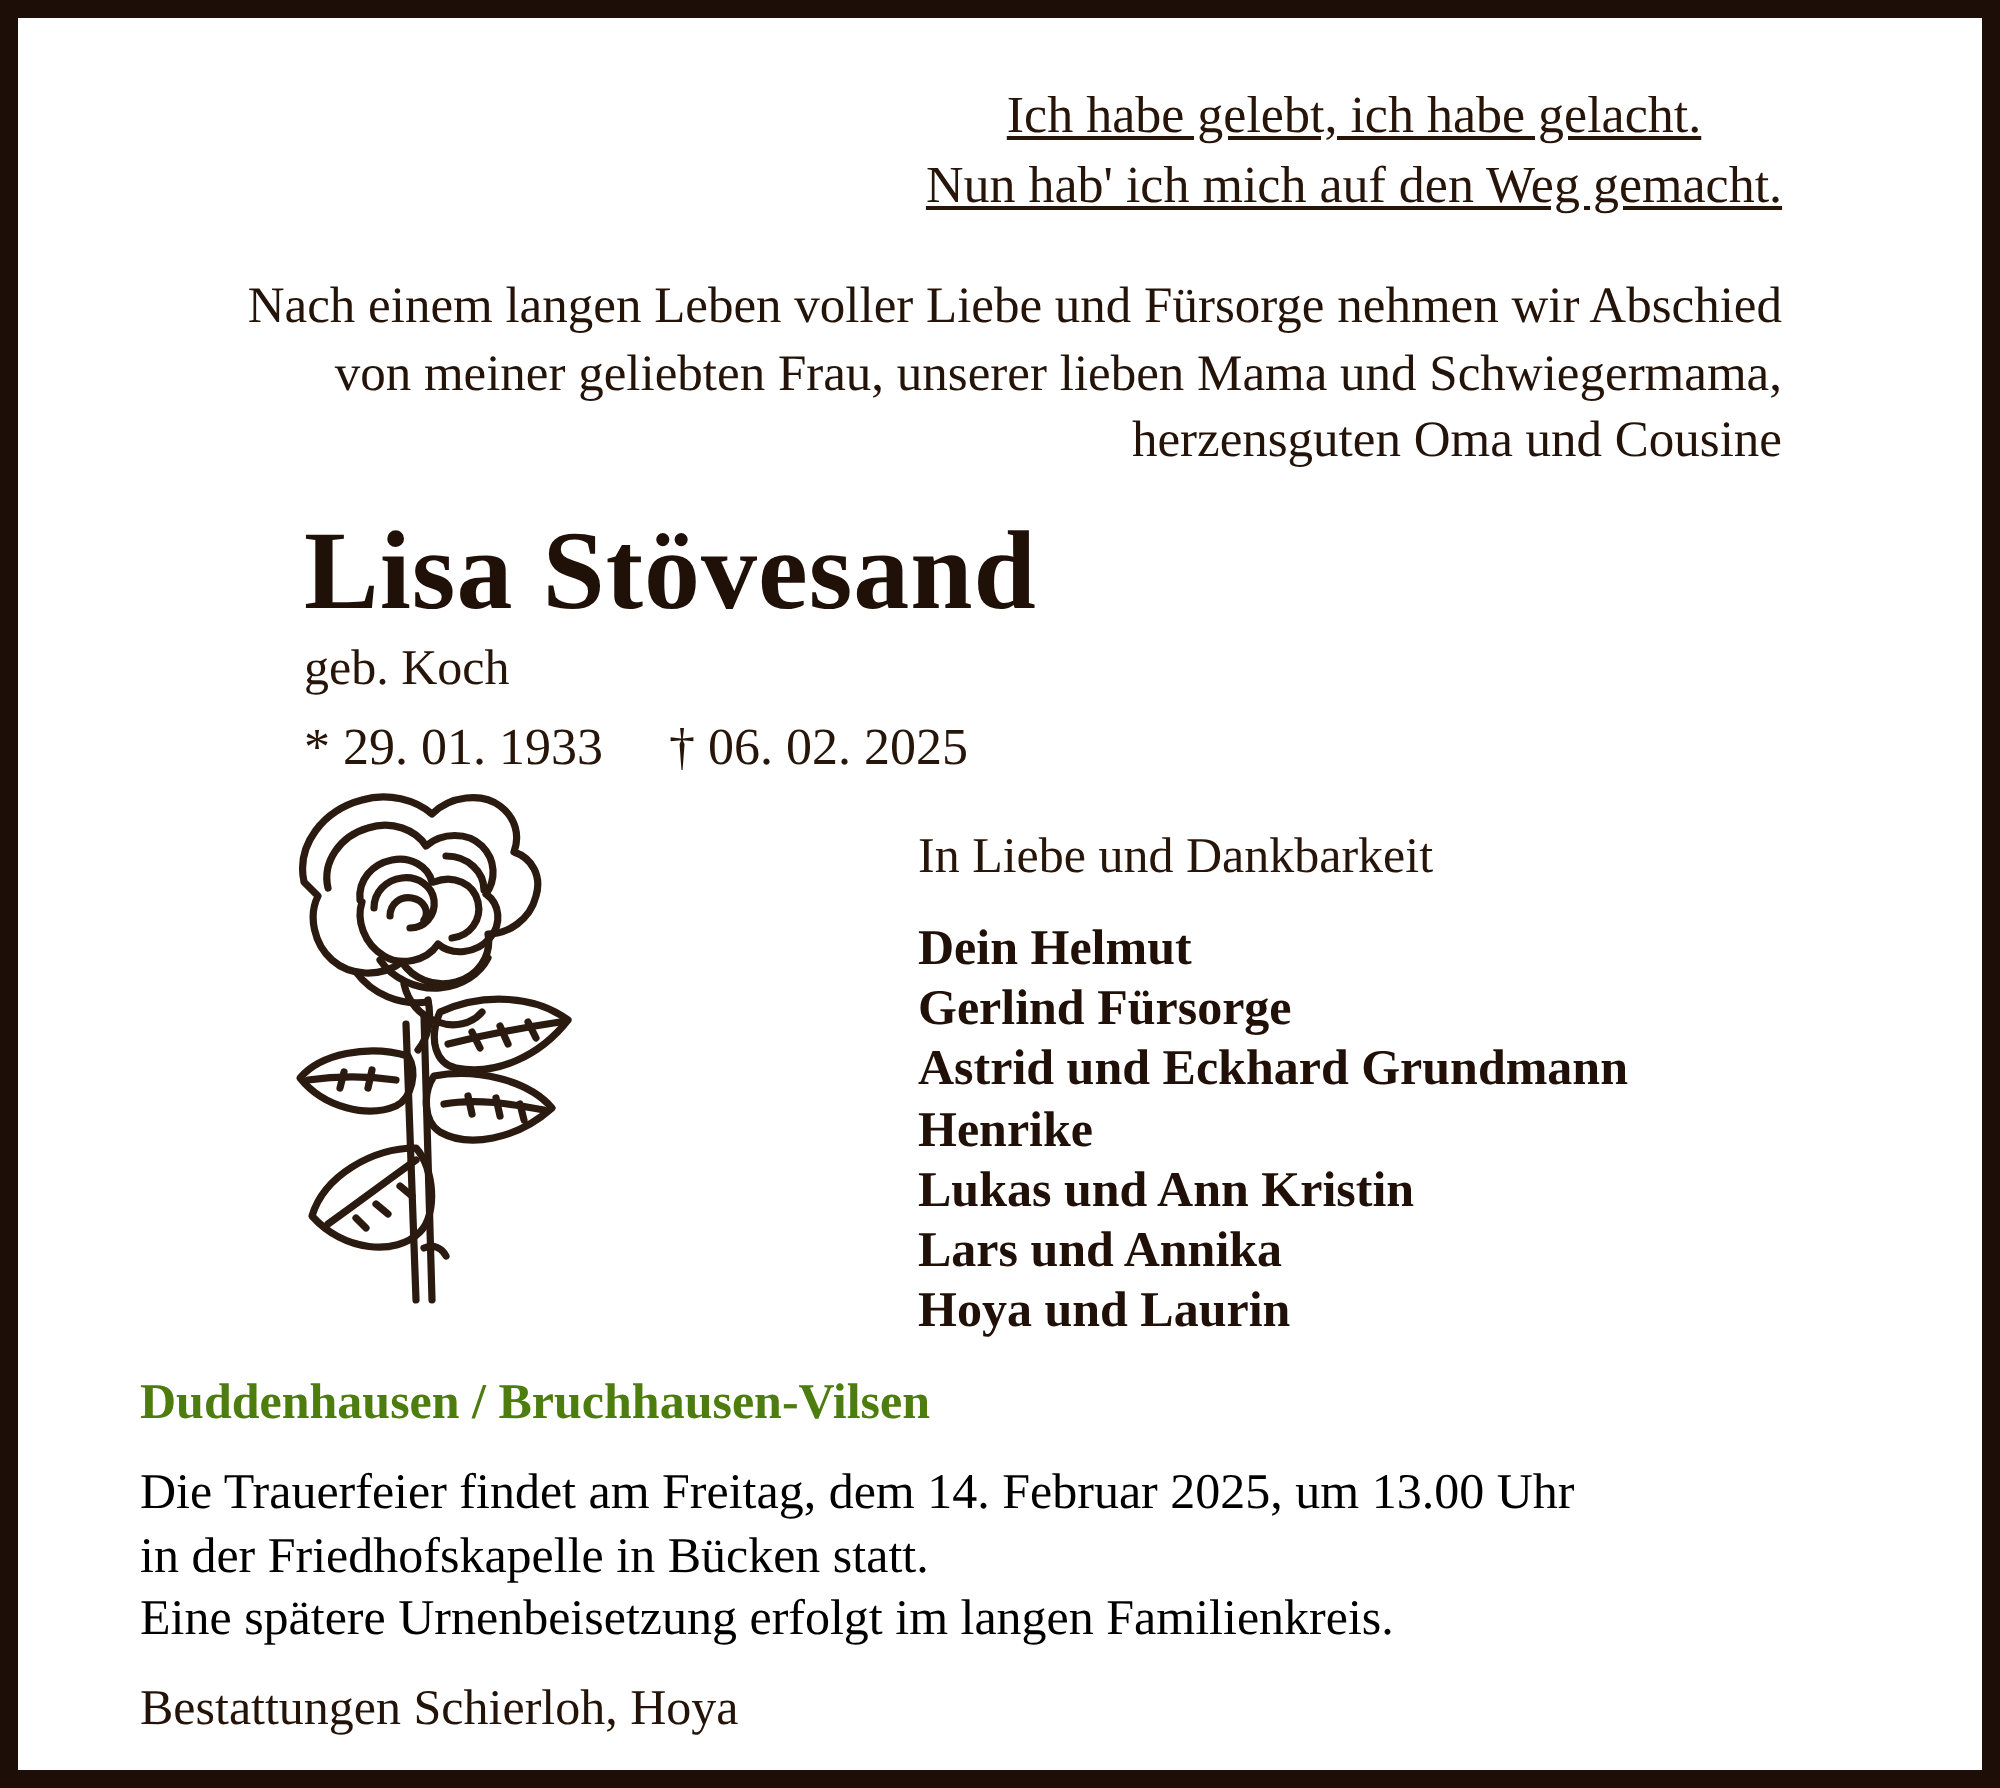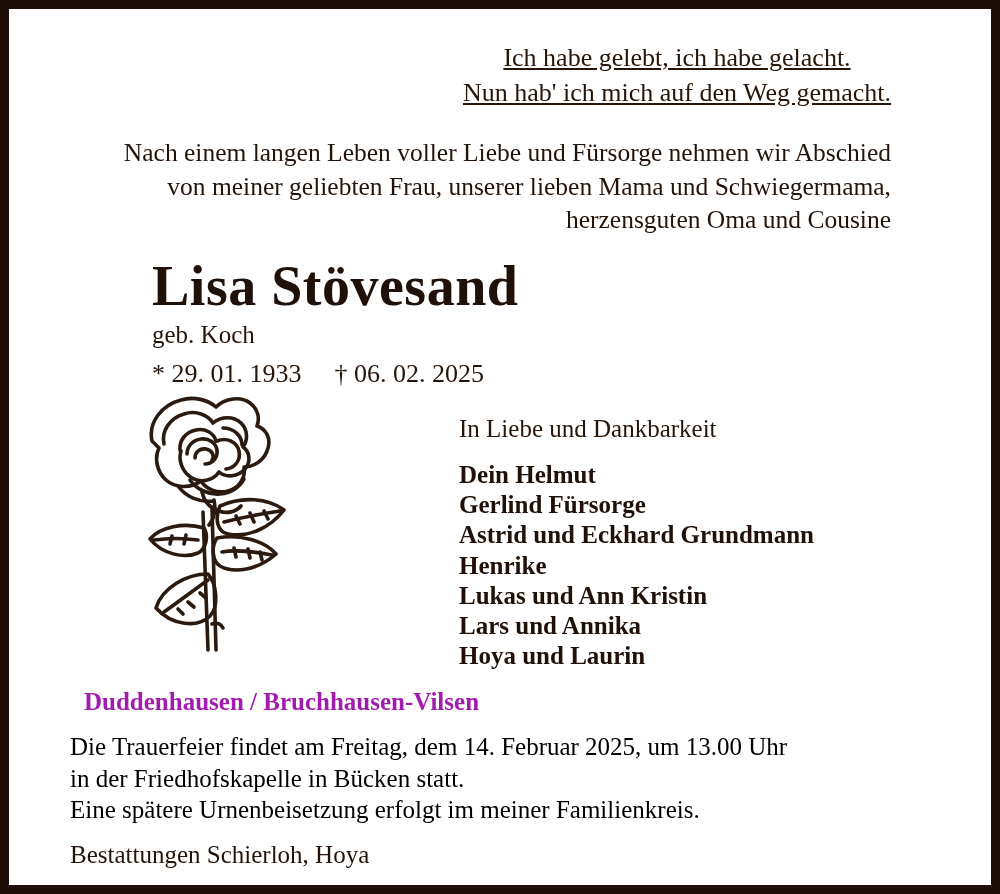--- a/index.html
+++ b/index.html
@@ -108,26 +108,26 @@
     font-size: 25px;
     font-weight: bold;
     line-height: 30.2px;
     color: #201008;
     white-space: nowrap;
   }
 
   
   .place {
     position: absolute;
-    left: 72px;
+    left: 58px;
     top: 674px;
     font-size: 25px;
     font-weight: bold;
     line-height: 32px;
-    color: #a21caf;
+    color: #4d7c0f;
     white-space: nowrap;
   }
 
   
   .service {
     position: absolute;
     left: 58px;
     top: 719px;
     width: 830px;
     font-size: 25px;
@@ -239,19 +239,19 @@
       <div class="mourner">Lukas und Ann Kristin</div>
       <div class="mourner">Lars und Annika</div>
       <div class="mourner">Hoya und Laurin</div>
     </div>
 
     <div class="place">Duddenhausen / Bruchhausen-Vilsen</div>
 
     <div class="service">
       <div>Die Trauerfeier findet am Freitag, dem 14. Februar 2025, um 13.00 Uhr</div>
       <div>in der Friedhofskapelle in Bücken statt.</div>
-      <div>Eine spätere Urnenbeisetzung erfolgt im meiner Familienkreis.</div>
+      <div>Eine spätere Urnenbeisetzung erfolgt im langen Familienkreis.</div>
     </div>
 
     <div class="undertaker">Bestattungen Schierloh, Hoya</div>
 
   </div>
 </div>
 
 </body></html>

